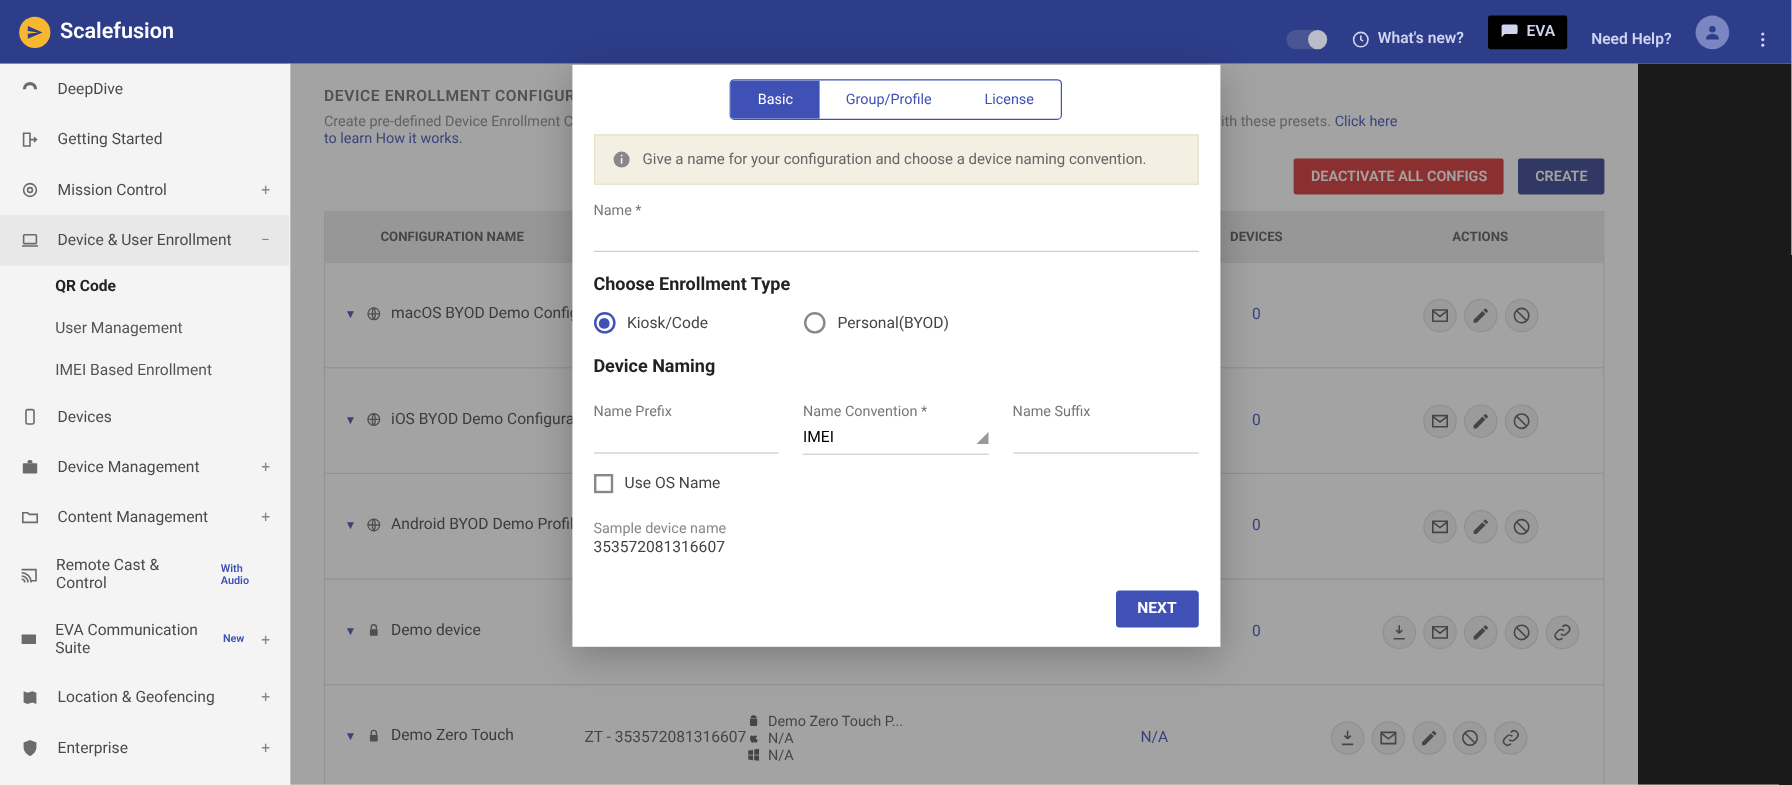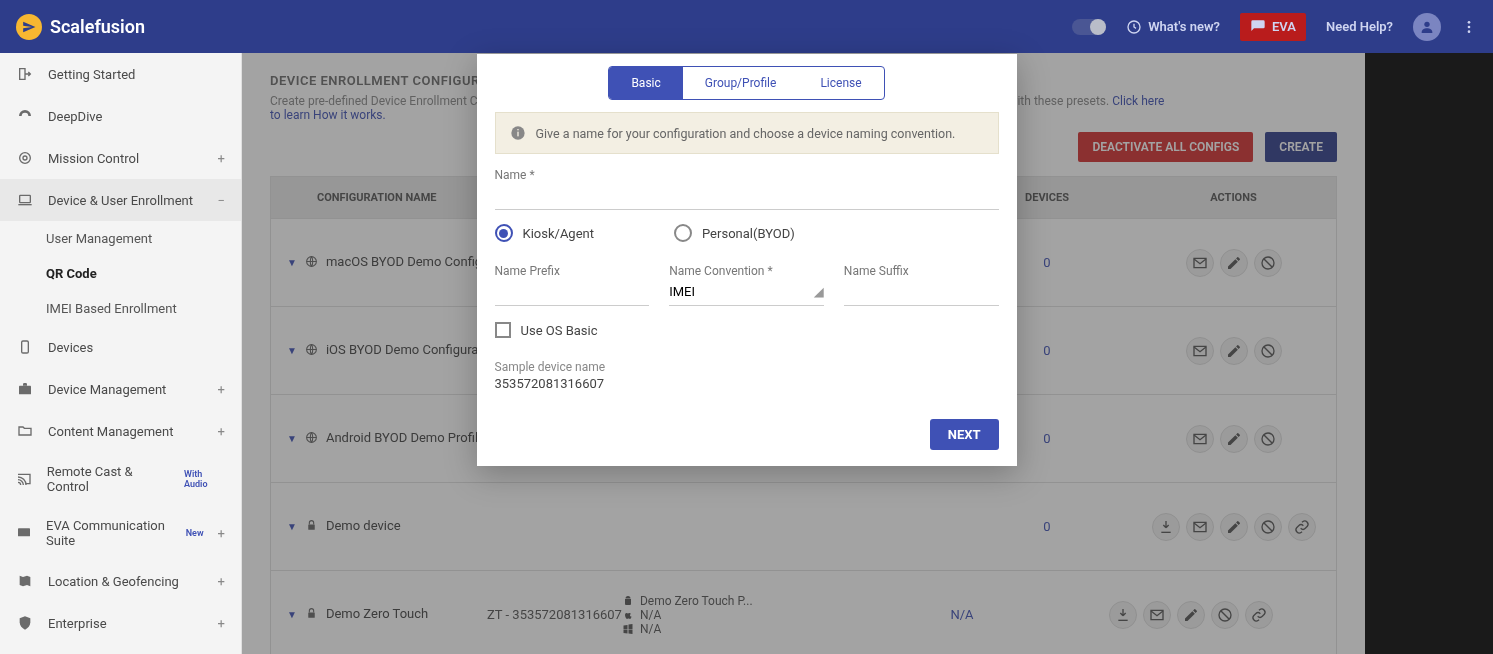--- a/index.html
+++ b/index.html
@@ -2,25 +2,25 @@
 <html><head>
 <meta charset="utf-8">
 <style>
 * { box-sizing: border-box; margin: 0; padding: 0; font-family: -apple-system, BlinkMacSystemFont, "Segoe UI", Roboto, Arial, sans-serif; }
 body { background: #fff; width: 1493px; height: 654px; overflow: hidden; position: relative; }
 
 .topbar { background: #2e3d8a; height: 53px; display: flex; align-items: center; padding: 0 16px; color: #fff; }
 .logo-wrap { display: flex; align-items: center; gap: 8px; font-size: 18px; font-weight: 600; }
 .logo-circle { width: 26px; height: 26px; background: #f7b731; border-radius: 50%; display: flex; align-items: center; justify-content: center; }
 .logo-circle svg { width: 14px; height: 14px; fill: #2e3d8a; }
-.topbar-right { margin-left: auto; display: flex; align-items: center; gap: 20px; font-size: 13px; font-weight: 600; color: #cfd5f1; }
+.topbar-right { margin-left: auto; display: flex; align-items: flex-end; gap: 20px; font-size: 13px; font-weight: 600; color: #cfd5f1; }
 .toggle { width: 34px; height: 16px; background: #4a5694; border-radius: 10px; position: relative; }
 .toggle-knob { width: 16px; height: 16px; background: #b9bdc9; border-radius: 50%; position: absolute; right: 0; top: 0; }
 .top-item { display: flex; align-items: center; gap: 6px; cursor: pointer; }
-.eva-btn { background: #b91c1c; padding: 6px 10px; border-radius: 2px; }
+.eva-btn { background: #000000; padding: 6px 10px; border-radius: 2px; }
 .avatar-ico { width: 28px; height: 28px; background: #7b85c1; border-radius: 50%; display: flex; align-items: center; justify-content: center; }
 
 .main { display: flex; height: calc(100% - 53px); }
 .sidebar { width: 242px; background: #f4f4f4; border-right: 1px solid #e0e0e0; overflow-y: auto; }
 .nav-item { display: flex; align-items: center; gap: 14px; padding: 12px 16px; font-size: 13px; color: #4a4a4a; cursor: pointer; }
 .nav-item.active { background: #e8e8e8; }
 .nav-item .expand { margin-left: auto; color: #888; }
 .nav-sub { padding: 10px 16px 10px 46px; font-size: 13px; color: #555; cursor: pointer; }
 .nav-sub.bold { font-weight: 700; color: #222; }
 .nav-ico { width: 18px; height: 18px; display: flex; align-items: center; justify-content: center; color: #6b6b6b; }
@@ -128,33 +128,33 @@
         <circle cx="12" cy="19" r="2"></circle>
       </svg>
   </div>
 </div>
 
 <div class="main">
 
   <div class="sidebar">
     <div class="nav-item">
       <span class="nav-ico">
+          <svg class="ico" viewBox="0 0 24 24" fill="currentColor">
+            <path d="M12 3a9 9 0 0 0-9 9h4a5 5 0 0 1 10 0h4a9 9 0 0 0-9-9z"></path>
+          </svg>
+        </span>
+      <span>DeepDive</span>
+    </div>
+    <div class="nav-item">
+      <span class="nav-ico">
           <svg class="ico" viewBox="0 0 24 24" fill="none" stroke="currentColor" stroke-width="2">
             <path d="M4 4h8v16H4zM12 12h8m-3-3 3 3-3 3"></path>
           </svg>
         </span>
       <span>Getting Started</span>
-    </div>
-    <div class="nav-item">
-      <span class="nav-ico">
-          <svg class="ico" viewBox="0 0 24 24" fill="currentColor">
-            <path d="M12 3a9 9 0 0 0-9 9h4a5 5 0 0 1 10 0h4a9 9 0 0 0-9-9z"></path>
-          </svg>
-        </span>
-      <span>DeepDive</span>
     </div>
     <div class="nav-item">
       <span class="nav-ico">
           <svg class="ico" viewBox="0 0 24 24" fill="none" stroke="currentColor" stroke-width="2">
             <circle cx="12" cy="12" r="8"></circle>
             <circle cx="12" cy="12" r="3"></circle>
           </svg>
         </span>
       <span>Mission Control</span>
       <span class="expand">+</span>
@@ -162,22 +162,22 @@
     <div class="nav-item active">
       <span class="nav-ico">
           <svg class="ico" viewBox="0 0 24 24" fill="none" stroke="currentColor" stroke-width="2">
             <rect x="4" y="5" width="16" height="11" rx="1"></rect>
             <path d="M2 19h20"></path>
           </svg>
         </span>
       <span>Device &amp; User Enrollment</span>
       <span class="expand">−</span>
     </div>
+    <div class="nav-sub bold">QR Code</div>
     <div class="nav-sub">User Management</div>
-    <div class="nav-sub bold">QR Code</div>
     <div class="nav-sub">IMEI Based Enrollment</div>
     <div class="nav-item">
       <span class="nav-ico">
           <svg class="ico" viewBox="0 0 24 24" fill="none" stroke="currentColor" stroke-width="2">
             <rect x="7" y="3" width="10" height="18" rx="2"></rect>
           </svg>
         </span>
       <span>Devices</span>
     </div>
     <div class="nav-item">
@@ -485,54 +485,56 @@
         <circle cx="12" cy="12" r="10"></circle>
         <rect x="11" y="10" width="2" height="7" fill="#f3efe3"></rect>
         <rect x="11" y="6" width="2" height="2" fill="#f3efe3"></rect>
       </svg>
     <span>Give a name for your configuration and choose a device naming convention.</span>
   </div>
   <div class="form">
     <div class="fld-label">Name *</div>
     <input class="underline-input" style="">
 
+    <div class="sect-title">Choose Enrollment Type</div>
     <div class="radios">
       <div class="radio">
         <span class="rcirc">
             <span class="rdot"></span>
           </span>
-        <span>Kiosk/Agent</span>
+        <span>Kiosk/Code</span>
       </div>
       <div class="radio">
         <span class="rcirc off"></span>
         <span>Personal(BYOD)</span>
       </div>
     </div>
 
+    <div class="sect-title">Device Naming</div>
     <div class="cols3">
       <div class="col">
         <div class="fld-label">Name Prefix</div>
         <input class="underline-input" style="">
       </div>
       <div class="col">
         <div class="fld-label">Name Convention *</div>
         <div class="select-box">
           <span>IMEI</span>
           <span style="color:#999">◢</span>
         </div>
       </div>
       <div class="col">
         <div class="fld-label">Name Suffix</div>
         <input class="underline-input" style="">
       </div>
     </div>
 
     <div class="cbx-row">
       <span class="cbx"></span>
-      <span>Use OS Basic</span>
+      <span>Use OS Name</span>
     </div>
 
     <div class="sample-lbl">Sample device name</div>
     <div class="sample-val">353572081316607</div>
   </div>
   <div class="modal-foot">
     <button class="next-btn">NEXT</button>
   </div>
 </div>
 

